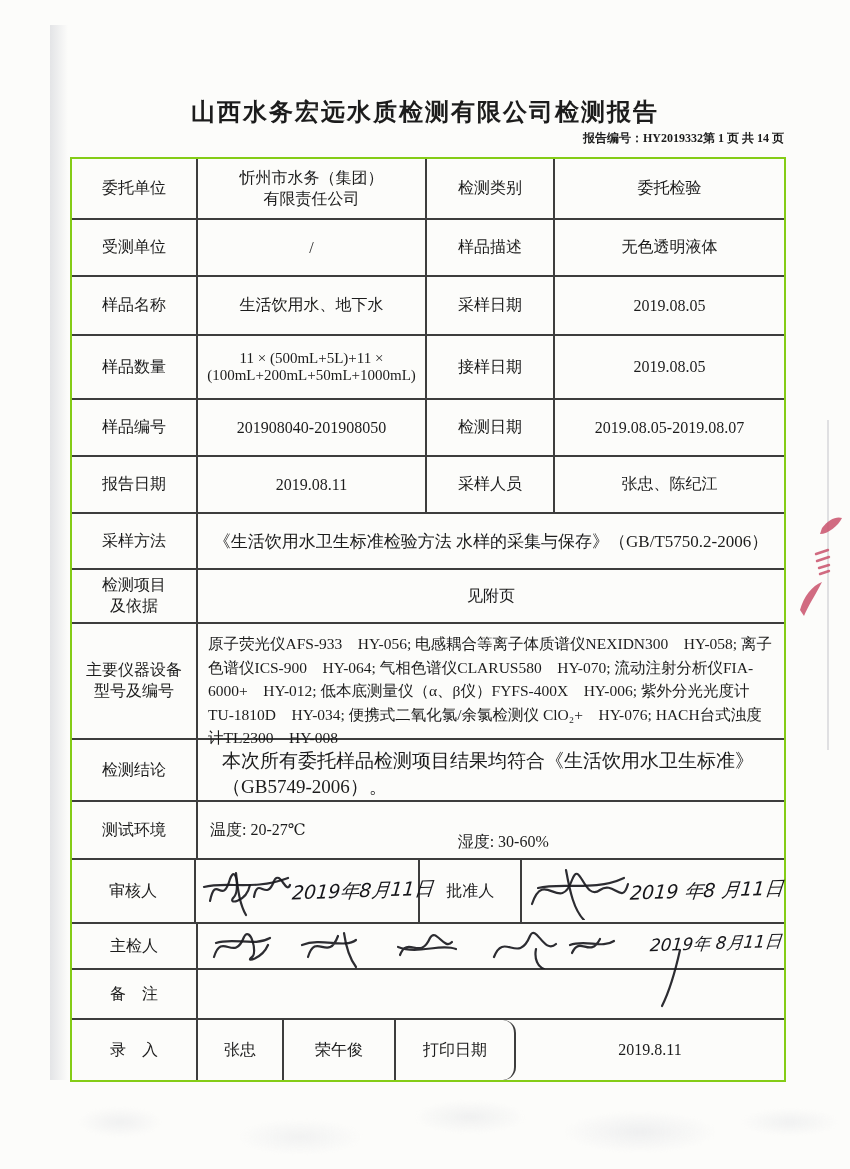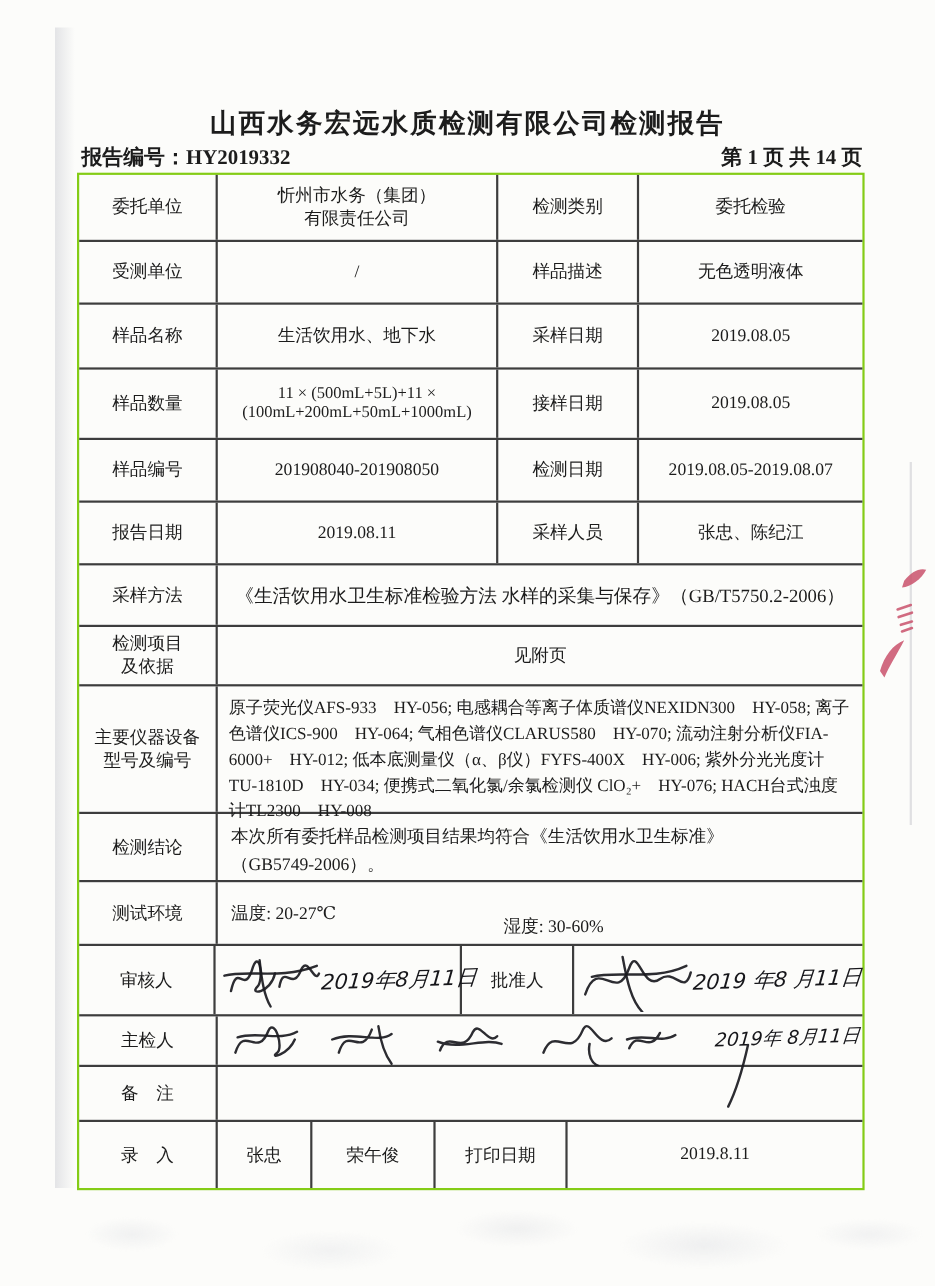--- a/index.html
+++ b/index.html
@@ -11,36 +11,36 @@
   .bleed-bottom{position:absolute;left:0;top:1082px;width:850px;height:87px;opacity:.55;filter:blur(1px);
     background:
       radial-gradient(60px 22px at 120px 40px,#e7e8ea 0%,transparent 70%),
       radial-gradient(90px 26px at 300px 55px,#e9eaec 0%,transparent 70%),
       radial-gradient(80px 24px at 470px 35px,#e6e7e9 0%,transparent 70%),
       radial-gradient(110px 30px at 640px 50px,#e4e5e8 0%,transparent 70%),
       radial-gradient(70px 20px at 790px 40px,#e8e9eb 0%,transparent 70%);}
   .title{position:absolute;left:0;top:96px;width:100%;text-align:center;
     font-size:24px;font-weight:700;letter-spacing:2px;}
   .meta{position:absolute;left:74px;top:130px;width:710px;display:flex;
-    justify-content:space-between;font-size:19px;font-weight:700;}
+    justify-content:flex-end;font-size:12px;font-weight:700;}
   .tbl{position:absolute;left:70px;top:157px;width:716px;border:2px solid #84cc16;
     box-sizing:border-box;background:transparent;}
   .row{display:flex;border-bottom:2px solid #3d3d3d;box-sizing:border-box;}
   .row:last-child{border-bottom:none;}
   .cell{border-right:2px solid #3d3d3d;box-sizing:border-box;display:flex;
     align-items:center;justify-content:center;text-align:center;font-size:16px;
     overflow:visible;position:relative;}
   .cell.last{border-right:none;flex:1;}
   .pre{white-space:pre-line;}
-  .w1{width:126px;}.w2{width:255px;}.w3{width:128px;}
+  .w1{width:126px;}.w2{width:229px;}.w3{width:128px;}
   .wsig{width:224px;}.wlab{width:104px;}
-  .e1{width:126px;}.e2{width:86px;}.e3{width:126px;}.e4{width:112px;}.e5{width:120px;}
+  .e1{width:126px;}.e2{width:86px;}.e3{width:126px;}.e4{width:112px;}.e5{width:120px;border-radius:13px;}
   .leftcell{justify-content:flex-start;text-align:left;align-items:flex-start;}
   .equip{padding:8px 10px;font-size:15.5px;line-height:23.5px;}
-  .concl{padding:8px 12px;font-size:16px;line-height:26px;}
+  .concl{padding:8px 24px;font-size:19px;line-height:26px;}
   .envcell{justify-content:flex-start;}
   .env-t{margin-left:12px;font-size:16px;}
   .env-h{margin-left:152px;font-size:16px;margin-top:24px;}
   .hand{font-family:"DejaVu Sans",sans-serif;font-style:italic;font-size:19px;
     transform:rotate(-2deg) skewX(-7deg);white-space:nowrap;color:#16161a;}
   .sigbox{flex-shrink:0;}
   .inspector-date{position:absolute;right:2px;top:8px;font-size:17px;}
   svg.sig path{fill:none;stroke:#1a1a20;stroke-width:2.2;stroke-linecap:round;stroke-linejoin:round;opacity:.92;}
   .stamp{position:absolute;left:796px;top:508px;}
   .stamp path{opacity:.85;}

